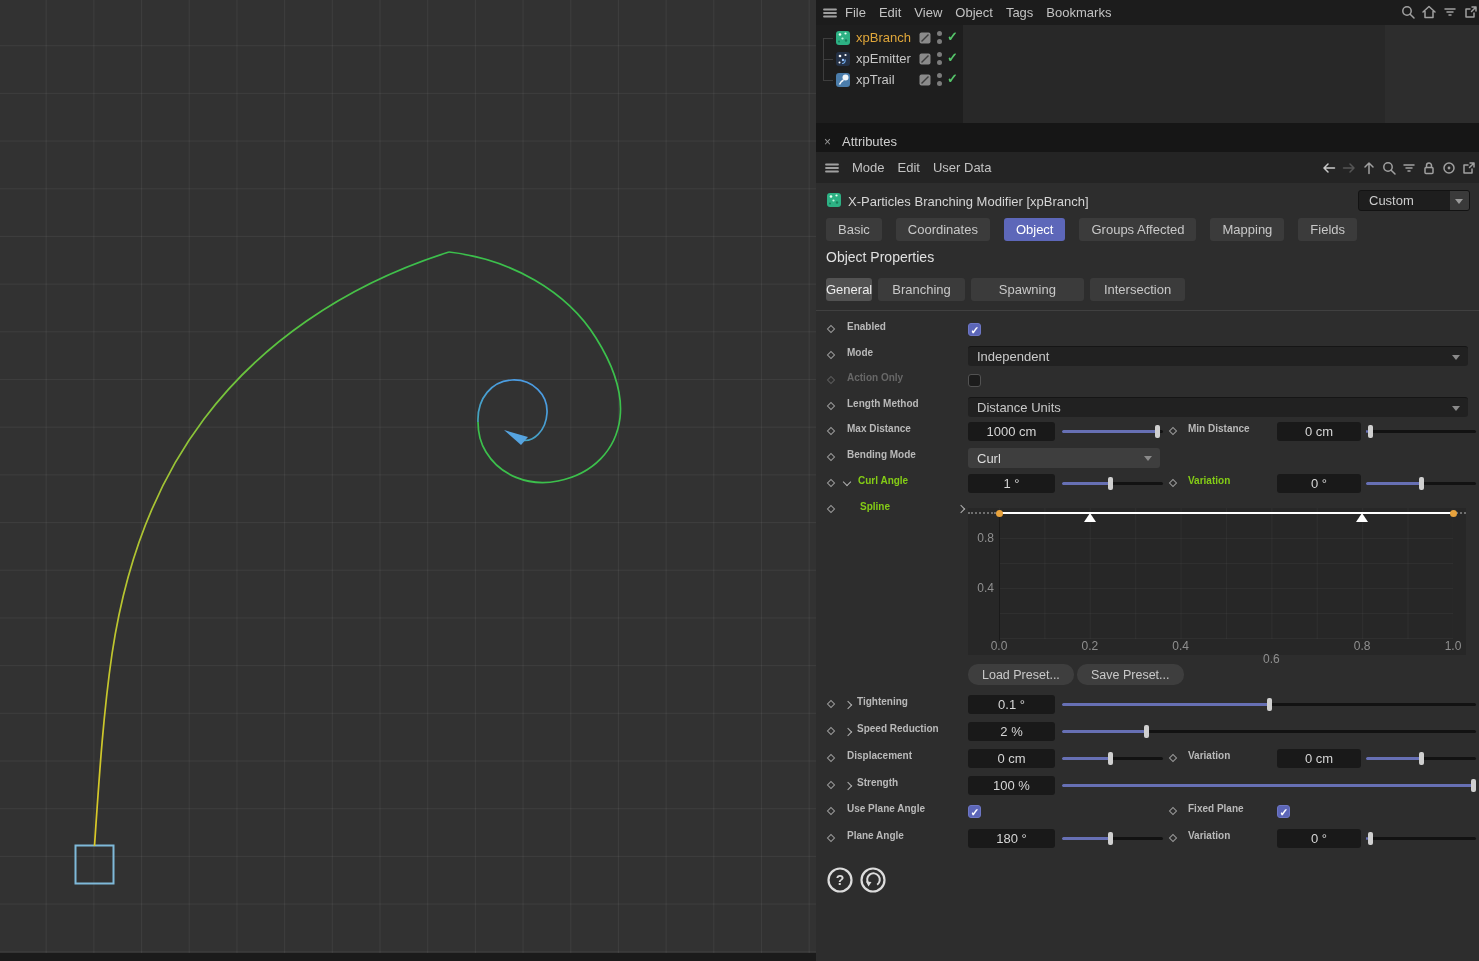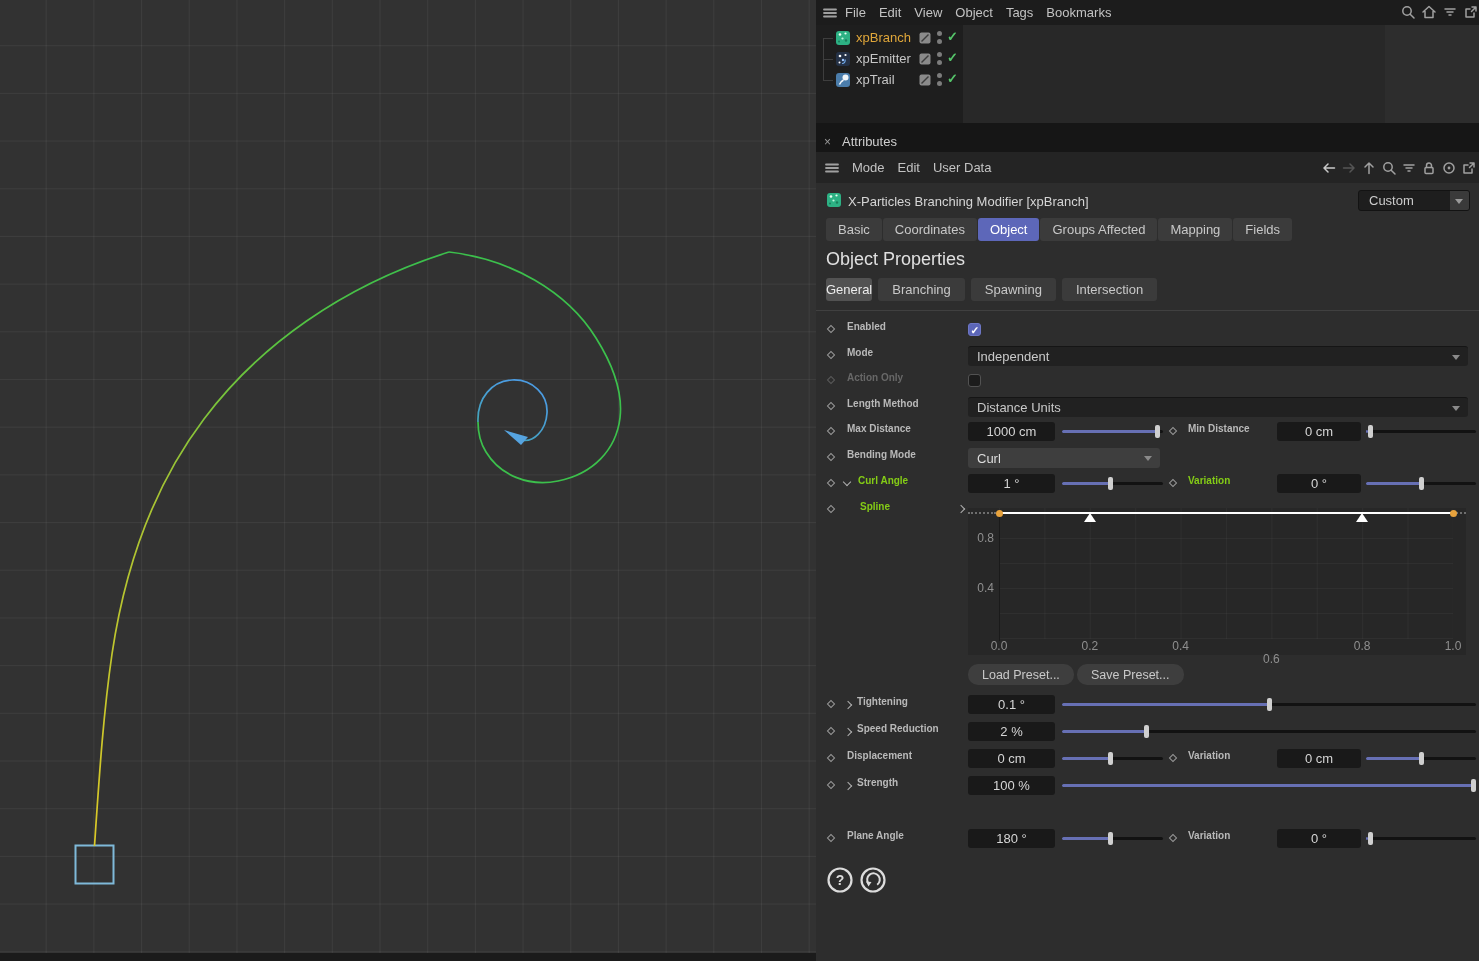--- a/index.html
+++ b/index.html
@@ -49,21 +49,21 @@
   #custom-dd .txt{position:absolute;left:10px;top:2px;font-size:13px;color:#cccccc;}
   #custom-dd .arr{position:absolute;right:0;top:0;width:19px;height:100%;background:#3a3a3a;
      border-radius:0 2px 2px 0;}
   #custom-dd .arr::after{content:"";position:absolute;left:5px;top:8px;
      border-left:4px solid transparent;border-right:4px solid transparent;border-top:5px solid #9a9a9a;}
   .tabsrow{position:absolute;left:10px;display:flex;}
   .tab{height:23px;border-radius:3px;background:#3b3b3b;color:#c8c8c8;font-size:13px;
        display:flex;align-items:center;padding:0 12px;flex:none;}
   .tab.sel-blue{background:#5d67b9;color:#ffffff;}
   .tab.sel-gray{background:#525252;color:#ececec;}
-  #section-title{position:absolute;left:10px;top:66px;font-size:18px;color:#e0e0e0;}
+  #section-title{position:absolute;left:10px;top:66px;font-size:14px;color:#e0e0e0;}
   #subtab-divider{position:absolute;left:0;top:127px;width:663px;height:1px;background:#404040;}
   
   .prow{position:absolute;left:0;width:663px;height:20px;}
   .dia{position:absolute;left:12px;top:6px;width:6px;height:6px;border:1px solid #989898;
        transform:rotate(45deg);box-sizing:border-box;}
   .dia.dim{border-color:#5a5a5a;}
   .dia.c2{left:354px;}
   .lbl{position:absolute;left:31px;top:1px;font-size:10px;color:#b9b9b9;white-space:nowrap;font-weight:bold;}
   .lbl.orange{color:#84cc16;}
   .lbl.dim{color:#686868;}
@@ -307,35 +307,35 @@
           <circle cx="4" cy="11.5" r="1" fill="#1b7d5b"></circle>
         <circle cx="11" cy="10.5" r="1.2" fill="#1b7d5b"></circle>
       </svg>
       <span id="obj-title">X-Particles Branching Modifier [xpBranch]</span>
 
       <div id="custom-dd">
         <span class="txt">Custom</span>
         <span class="arr"></span>
       </div>
 
-      <div class="tabsrow" style="top:35px;gap:1px">
+      <div class="tabsrow" style="top:35px;gap:14px">
         <span class="tab">Basic</span>
         <span class="tab">Coordinates</span>
         <span class="tab sel-blue">Object</span>
         <span class="tab">Groups Affected</span>
         <span class="tab">Mapping</span>
         <span class="tab">Fields</span>
       </div>
 
       <div id="section-title">Object Properties</div>
 
       <div class="tabsrow" style="top:95px;gap:6px">
         <span class="tab sel-gray" style="padding:0 0">General</span>
         <span class="tab" style="padding:0 14px">Branching</span>
-        <span class="tab" style="padding:0 14px">Spawning</span>
+        <span class="tab" style="padding:0 28px">Spawning</span>
         <span class="tab" style="padding:0 14px">Intersection</span>
       </div>
 
       <div id="subtab-divider"></div>
 
       <div class="prow" style="top:137px">
         <span class="dia"></span>
         <span class="lbl">Enabled</span>
         <span class="cb on"></span>
       </div>
@@ -486,20 +486,28 @@
         <span class="chev r"></span>
         <span class="lbl" style="left:41px">Strength</span>
         <span class="vbox">100 %</span>
         <span class="slider long" style="--fill: 1;">
             <i class="track"></i>
             <i class="fill"></i>
             <i class="thumb"></i>
           </span>
       </div>
 
+      <div class="prow" style="top:619px">
+        <span class="dia"></span>
+        <span class="lbl">Use Plane Angle</span>
+        <span class="cb on"></span>
+        <span class="dia c2"></span>
+        <span class="lbl c2">Fixed Plane</span>
+        <span class="cb c2 on"></span>
+      </div>
 
       <div class="prow" style="top:646px">
         <span class="dia"></span>
         <span class="lbl">Plane Angle</span>
         <span class="vbox">180 °</span>
         <span class="slider" style="--fill: 0.48;">
             <i class="track"></i>
             <i class="fill"></i>
             <i class="thumb"></i>
           </span>

